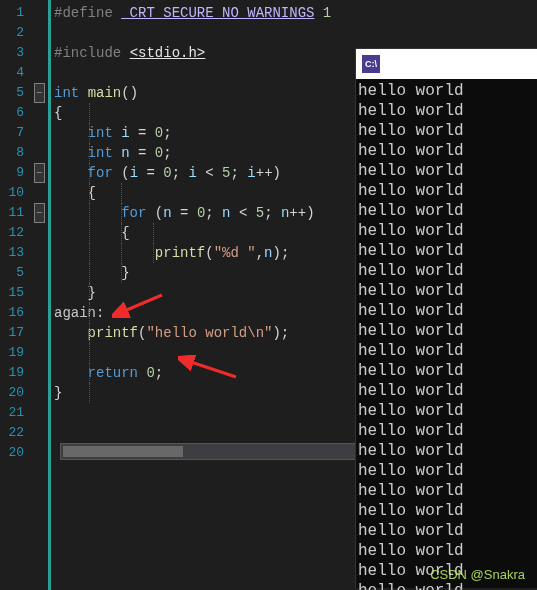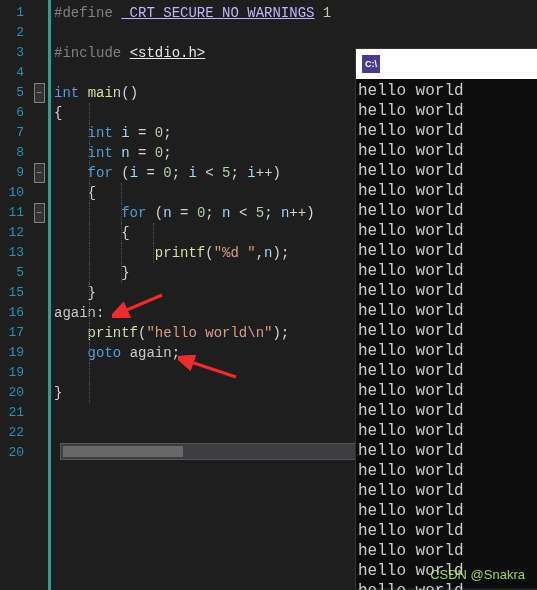--- a/index.html
+++ b/index.html
@@ -176,22 +176,22 @@
       <div class="code-line"><span class="guide" style="left: 38px;"></span><span class="tok-op">    </span><span class="tok-kw">int</span><span class="tok-op"> </span><span class="tok-var">n</span><span class="tok-op"> = </span><span class="tok-num">0</span><span class="tok-op">;</span></div>
       <div class="code-line"><span class="guide" style="left: 38px;"></span><span class="tok-op">    </span><span class="tok-kw">for</span><span class="tok-op"> (</span><span class="tok-var">i</span><span class="tok-op"> = </span><span class="tok-num">0</span><span class="tok-op">; </span><span class="tok-var">i</span><span class="tok-op"> &lt; </span><span class="tok-num">5</span><span class="tok-op">; </span><span class="tok-var">i</span><span class="tok-op">++)</span></div>
       <div class="code-line"><span class="guide" style="left: 38px;"></span><span class="guide" style="left: 70px;"></span><span class="tok-op">    </span><span class="tok-br">{</span></div>
       <div class="code-line"><span class="guide" style="left: 38px;"></span><span class="guide" style="left: 70px;"></span><span class="tok-op">        </span><span class="tok-kw">for</span><span class="tok-op"> (</span><span class="tok-var">n</span><span class="tok-op"> = </span><span class="tok-num">0</span><span class="tok-op">; </span><span class="tok-var">n</span><span class="tok-op"> &lt; </span><span class="tok-num">5</span><span class="tok-op">; </span><span class="tok-var">n</span><span class="tok-op">++)</span></div>
       <div class="code-line"><span class="guide" style="left: 38px;"></span><span class="guide" style="left: 70px;"></span><span class="guide" style="left: 102px;"></span><span class="tok-op">        </span><span class="tok-br">{</span></div>
       <div class="code-line"><span class="guide" style="left: 38px;"></span><span class="guide" style="left: 70px;"></span><span class="guide" style="left: 102px;"></span><span class="tok-op">            </span><span class="tok-fn">printf</span><span class="tok-op">(</span><span class="tok-str">"%d "</span><span class="tok-op">,</span><span class="tok-var">n</span><span class="tok-op">);</span></div>
       <div class="code-line"><span class="guide" style="left: 38px;"></span><span class="guide" style="left: 70px;"></span><span class="tok-op">        </span><span class="tok-br">}</span></div>
       <div class="code-line"><span class="guide" style="left: 38px;"></span><span class="tok-op">    </span><span class="tok-br">}</span></div>
       <div class="code-line"><span class="guide" style="left: 38px;"></span><span class="tok-lbl">again:</span></div>
       <div class="code-line"><span class="guide" style="left: 38px;"></span><span class="tok-op">    </span><span class="tok-fn">printf</span><span class="tok-op">(</span><span class="tok-str">"hello world\n"</span><span class="tok-op">);</span></div>
-      <div class="code-line"><span class="guide" style="left: 38px;"></span><span class="tok-op">    </span><span class="tok-kw">goto</span><span class="tok-op"> </span><span class="tok-lbl">again</span><span class="tok-op">;</span></div>
       <div class="code-line"><span class="guide" style="left: 38px;"></span></div>
+      <div class="code-line"><span class="guide" style="left: 38px;"></span><span class="tok-op">    </span><span class="tok-kw">return</span><span class="tok-op"> </span><span class="tok-num">0</span><span class="tok-op">;</span></div>
       <div class="code-line"><span class="guide" style="left: 38px;"></span><span class="tok-br">}</span></div>
       <div class="code-line"></div>
       <div class="code-line"></div>
     </div>
 </div>
 
 <div class="scrollbar-h">
   <div class="thumb"></div>
 </div>
 

